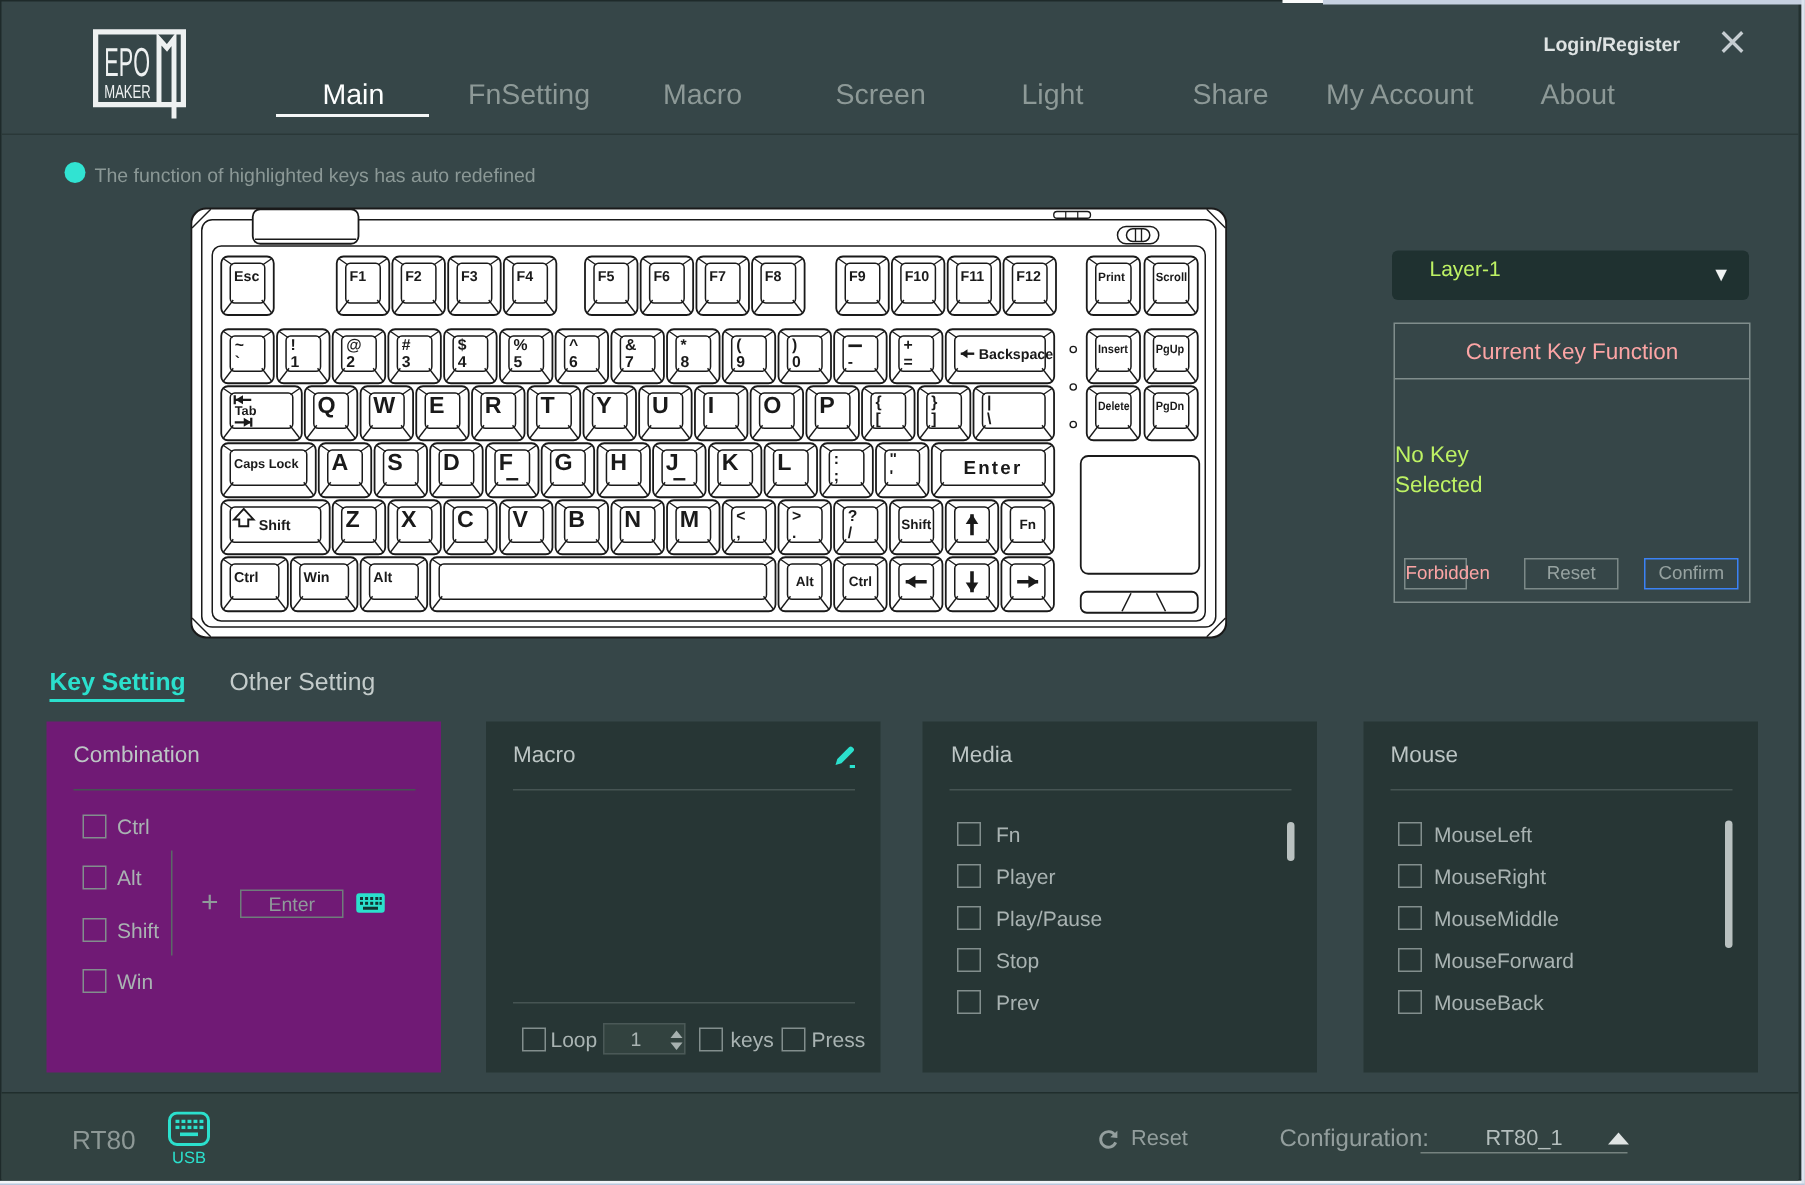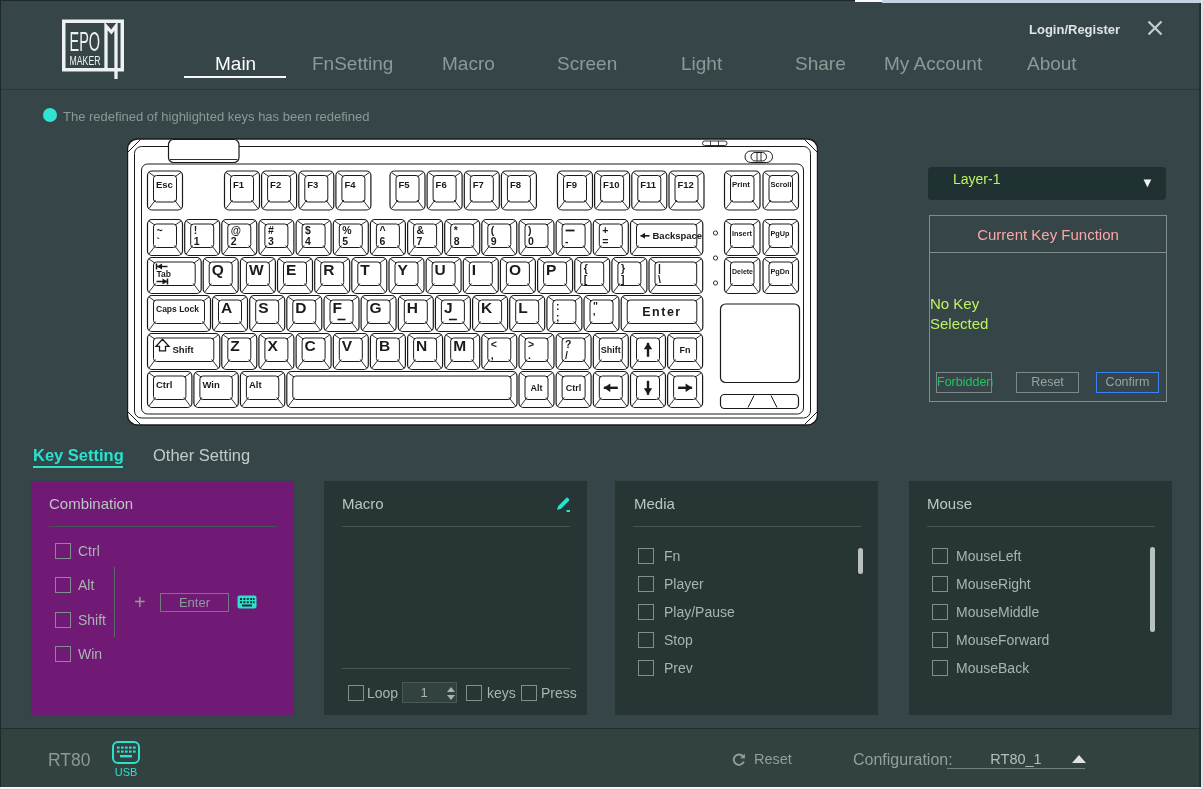--- a/index.html
+++ b/index.html
@@ -33,21 +33,21 @@
     <span class="abs" style="left:883px;">My Account</span>
     <span class="abs" style="left:1026px;">About</span>
   </div>
   <div class="abs" style="left:183px;top:75px;width:102px;height:2px;background:#f5f7f7;"></div>
   <div class="abs" style="left:1028px;top:21px;font-size:13px;font-weight:700;color:#dee3e3;">Login/Register</div>
   <svg class="abs" style="left:1146px;top:19px;" width="16" height="16" viewBox="0 0 16 16">
     <path d="M1.5 1.5 L14.5 14.5 M14.5 1.5 L1.5 14.5" stroke="#c6cdd1" stroke-width="2.2"></path>
   </svg>
 
   <div class="abs" style="left:42px;top:107px;width:14px;height:14px;border-radius:50%;background:#31e3d2;"></div>
-  <div class="abs" style="left:62px;top:108px;font-size:13px;color:#8b9896;">The redefined of highlighted keys has been redefined</div>
+  <div class="abs" style="left:62px;top:108px;font-size:13px;color:#8b9896;">The function of highlighted keys has auto redefined</div>
 
   <svg width="691" height="292" viewBox="125.5 134 691 292" font-family="Liberation Sans, sans-serif" fill="#1a1a1a" style="position:absolute;left:125.5px;top:134px">
       <rect x="126" y="138" width="690" height="286" rx="10" fill="#ffffff"></rect>
       <rect x="126.0" y="138.0" width="690.0" height="286.0" rx="10" fill="#fff" stroke="#1a1a1a" stroke-width="1.4"></rect>
       <rect x="133.0" y="145.5" width="676.0" height="271.5" rx="7" fill="#fff" stroke="#1a1a1a" stroke-width="1.0"></rect>
       <rect x="140.0" y="163.0" width="662.0" height="250.0" rx="6" fill="#fff" stroke="#1a1a1a" stroke-width="1.0"></rect>
       <line x1="126.5" y1="151.0" x2="139.0" y2="138.5" stroke="#1a1a1a" stroke-width="1.0"></line>
       <line x1="803.0" y1="138.5" x2="815.5" y2="151.0" stroke="#1a1a1a" stroke-width="1.0"></line>
       <line x1="126.5" y1="411.0" x2="139.0" y2="423.5" stroke="#1a1a1a" stroke-width="1.0"></line>
       <line x1="803.0" y1="423.5" x2="815.5" y2="411.0" stroke="#1a1a1a" stroke-width="1.0"></line>
@@ -687,21 +687,21 @@
 
   <div class="abs" style="left:927px;top:166px;width:238px;height:33px;background:#1f3130;border-radius:4px;">
     <span class="abs" style="left:25px;top:4px;font-size:14px;color:#bef264;text-align:right;">Layer-1</span>
     <span class="abs" style="left:213px;top:8px;font-size:13px;color:#f0f3f3;">▼</span>
   </div>
 
   <div class="abs" style="left:928px;top:214px;width:238px;height:187px;border:1px solid #808d8c;">
     <div class="abs" style="left:0;top:0;width:100%;height:37px;border-bottom:1px solid #808d8c;
          text-align:center;line-height:37px;font-size:15px;color:#fca5a5;">Current Key Function</div>
     <div class="abs" style="left:0;top:78px;width:100%;text-align:left;font-size:15px;color:#bef264;line-height:20px;">No Key<br>Selected</div>
-    <div class="abs" style="left:6px;top:156px;width:56px;height:21px;border:1px solid #7c8988;text-align:center;line-height:19px;font-size:12.5px;color:#22c55e;">Forbidden</div>
+    <div class="abs" style="left:6px;top:156px;width:42px;height:21px;border:1px solid #7c8988;text-align:center;line-height:19px;font-size:12.5px;color:#fca5a5;">Forbidden</div>
     <div class="abs" style="left:86px;top:156px;width:63px;height:21px;border:1px solid #7c8988;text-align:center;line-height:19px;font-size:12.5px;color:#97a3a1;">Reset</div>
     <div class="abs" style="left:166px;top:156px;width:63px;height:21px;border:1px solid #3b82f6;text-align:center;line-height:19px;font-size:12.5px;color:#97a3a1;">Confirm</div>
   </div>
 
   <div class="abs" style="left:32px;top:445px;font-size:16.5px;font-weight:700;color:#2be0cd;">Key Setting</div>
   <div class="abs" style="left:32px;top:465px;width:90px;height:1.6px;background:#2be0cd;"></div>
   <div class="abs" style="left:152px;top:445px;font-size:16.5px;color:#c3cbca;">Other Setting</div>
 
   <div class="abs panel" style="left:30px;top:480px;width:263px;height:234px;background:#701a75;">
     <div class="abs" style="left:18px;top:14px;font-size:15px;color:#bcc5c4;">Combination</div>

